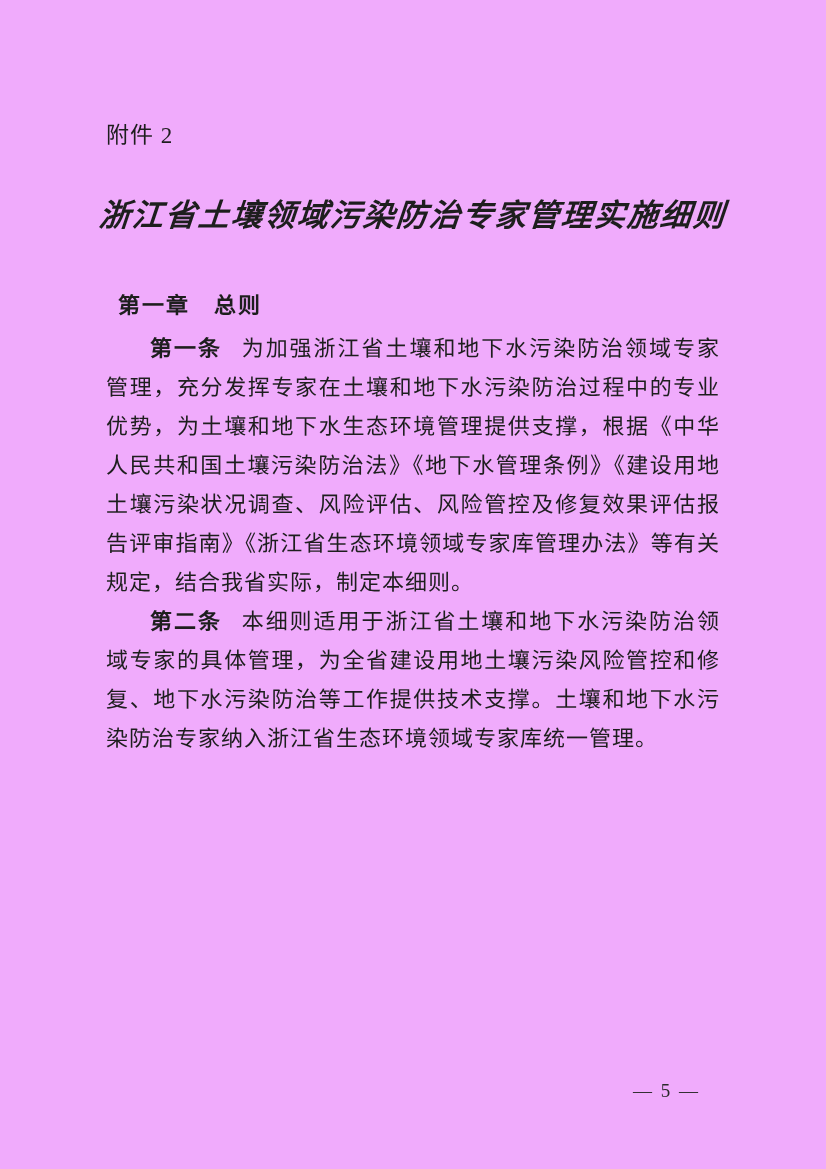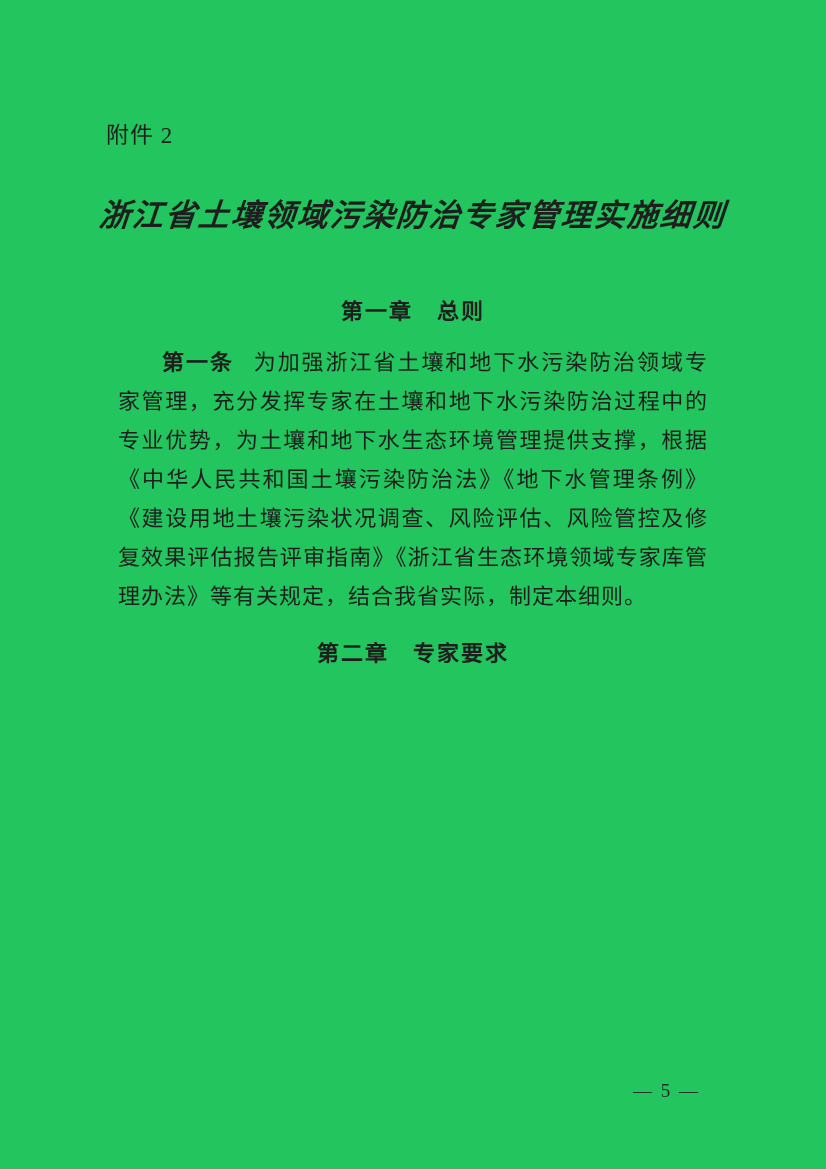--- a/index.html
+++ b/index.html
@@ -5,21 +5,21 @@
   html, body {
     margin: 0;
     padding: 0;
     background: #e8e8e8;
   }
   .page {
     position: relative;
     width: 826px;
     height: 1169px;
     margin: 0 auto;
-    background: #22c55e;
+    background: #f0abfc;
     color: #1e1e1e;
     font-family: "Liberation Serif", "DejaVu Serif", serif;
     overflow: hidden;
   }
   .attachment-label {
     position: absolute;
     top: 116px;
     left: 106px;
     font-size: 23px;
     letter-spacing: 1px;
@@ -41,33 +41,33 @@
     position: absolute;
     top: 274px;
     left: 106px;
     width: 614px;
     font-size: 22px;
     line-height: 39px;
     letter-spacing: 1px;
     text-align: justify;
   }
   .chapter-heading {
-    margin: 18px;
+    margin: 12px;
     font-size: 22px;
     font-weight: 700;
-    text-align: center;
+    text-align: left;
     letter-spacing: 2px;
     font-family: "Liberation Sans", "DejaVu Sans", sans-serif;
     line-height: 39px;
   }
   .chapter-heading.first {
     margin-bottom: 4px;
   }
   .para {
-    margin: 12px;
+    margin: 0;
     text-indent: 2em;
   }
   .article-label {
     font-weight: 700;
   }
   .article-label:not(:empty) {
     margin-right: 0.9em;
   }
   .page-number {
     position: absolute;
@@ -86,23 +86,23 @@
   <div class="attachment-label">附件 2</div>
 
   <div class="doc-title">浙江省土壤领域污染防治专家管理实施细则</div>
 
   <div class="doc-body">
 
     <h2 class="chapter-heading first">第一章　总则</h2>
 
     <p class="para"><span class="article-label">第一条</span><span>为加强浙江省土壤和地下水污染防治领域专家管理，充分发挥专家在土壤和地下水污染防治过程中的专业优势，为土壤和地下水生态环境管理提供支撑，根据《中华人民共和国土壤污染防治法》《地下水管理条例》《建设用地土壤污染状况调查、风险评估、风险管控及修复效果评估报告评审指南》《浙江省生态环境领域专家库管理办法》等有关规定，结合我省实际，制定本细则。</span></p>
 
+    <p class="para"><span class="article-label">第二条</span><span>本细则适用于浙江省土壤和地下水污染防治领域专家的具体管理，为全省建设用地土壤污染风险管控和修复、地下水污染防治等工作提供技术支撑。土壤和地下水污染防治专家纳入浙江省生态环境领域专家库统一管理。</span></p>
 
 
-    <h2 class="chapter-heading">第二章　专家要求</h2>
 
 
 
   </div>
 
   <div class="page-number">— 5 —</div>
 
 </div>
 
 </body></html>

